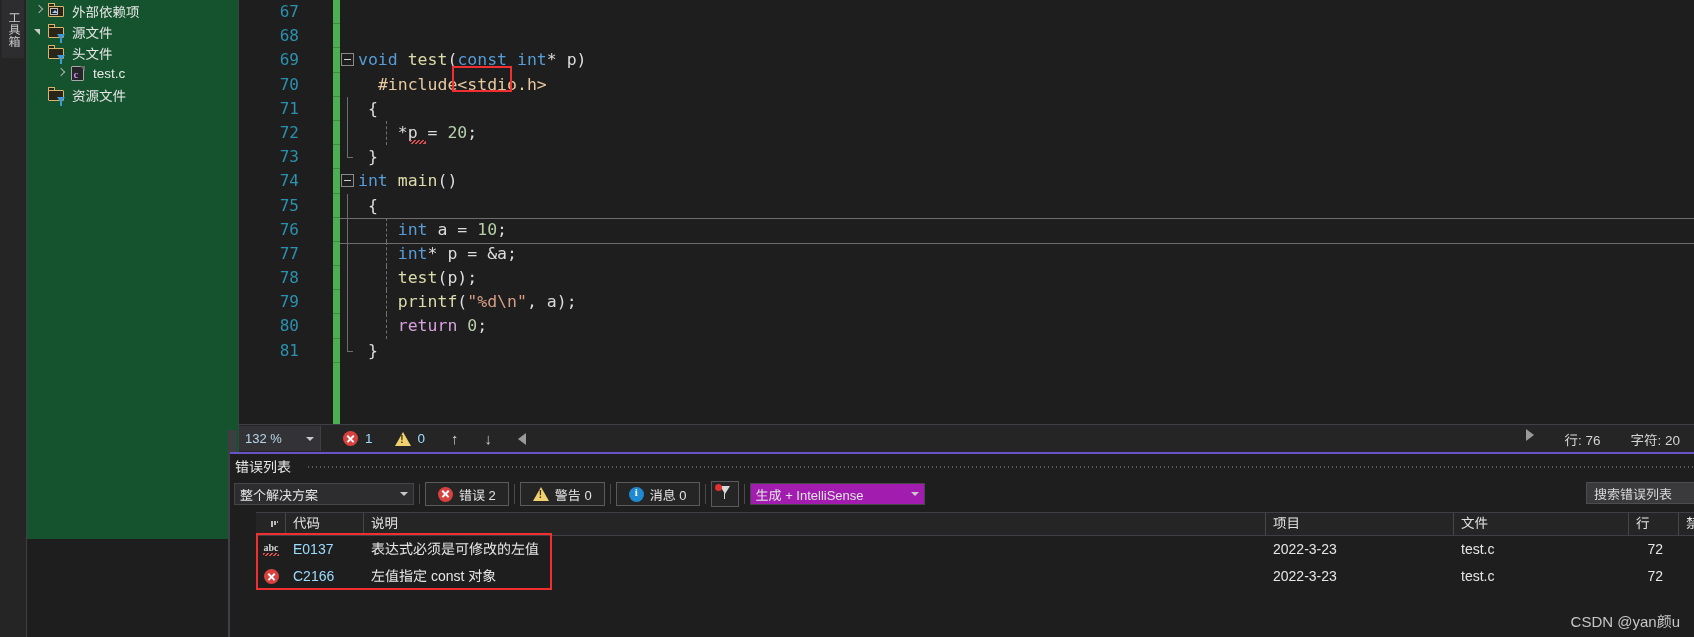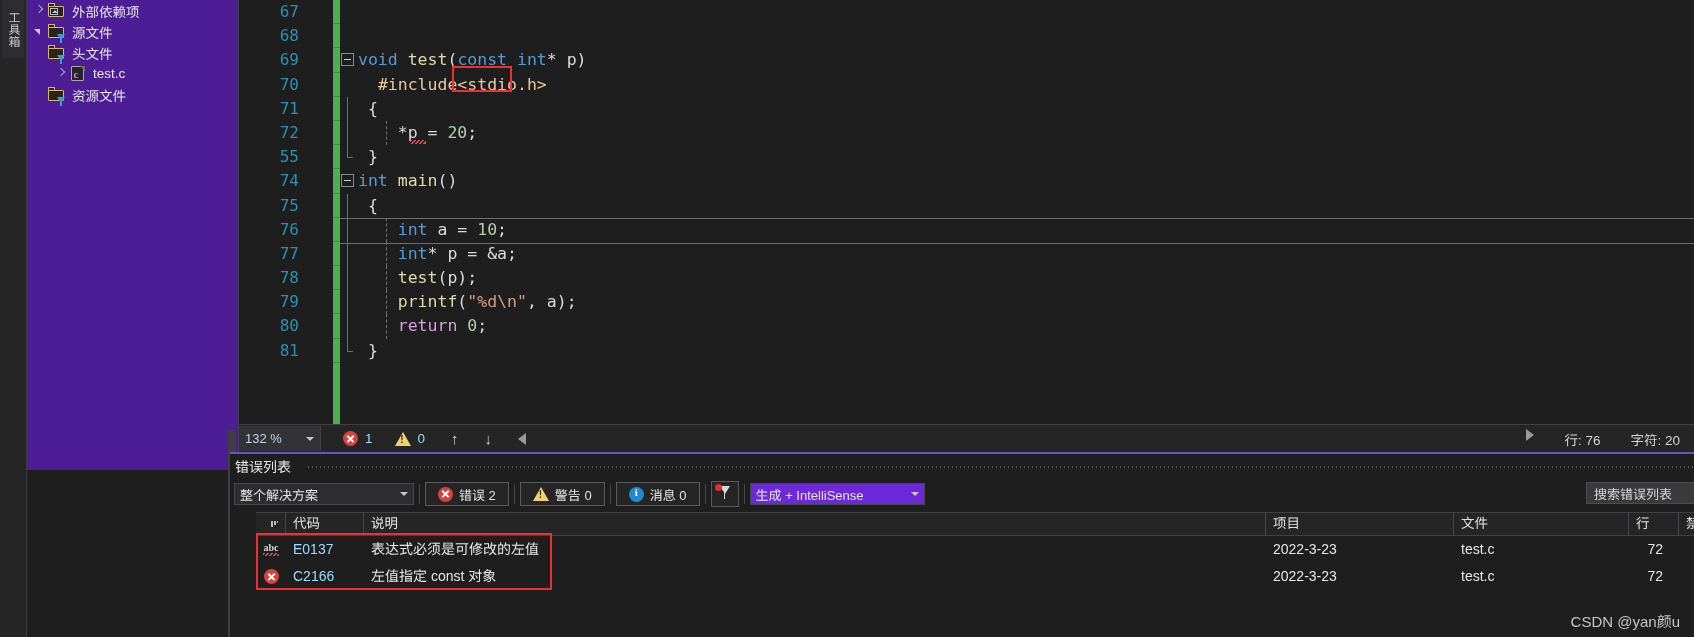--- a/index.html
+++ b/index.html
@@ -38,22 +38,22 @@
     letter-spacing: 0px;
     line-height: 22px;
     overflow: hidden;
     white-space: nowrap;
   }
 
   
   .explorer {
     position: absolute;
     left: 27px; top: 0;
-    width: 211px; height: 470px;
-    background: #4c1d95;
+    width: 211px; height: 539px;
+    background: #14532d;
     border-right: 1px solid #3f3f46;
   }
   .tree {
     position: absolute;
     left: 0; top: 0;
     width: 211px;
   }
   .tree-row {
     display: flex;
     align-items: center;
@@ -508,21 +508,21 @@
   }
   .filter-btn .dot {
     position: absolute;
     left: 3px; top: 2px;
     width: 7px; height: 7px;
     border-radius: 50%;
     background: #e03030;
   }
   .build-select {
     width: 175px; height: 22px;
-    background: #6d28d9;
+    background: #a21caf;
     border: 1px solid #464648;
     display: flex;
     align-items: center;
     justify-content: space-between;
     padding: 0 5px;
     box-sizing: border-box;
     font-size: 13px;
     color: #e4e4e4;
   }
   .search-box {
@@ -701,21 +701,21 @@
   </div>
 
   <div class="editor">
     <div class="gutter" id="gutter">
         <div class="ln">67</div>
         <div class="ln">68</div>
         <div class="ln">69</div>
         <div class="ln">70</div>
         <div class="ln">71</div>
         <div class="ln">72</div>
-        <div class="ln">55</div>
+        <div class="ln">73</div>
         <div class="ln">74</div>
         <div class="ln">75</div>
         <div class="ln">76</div>
         <div class="ln">77</div>
         <div class="ln">78</div>
         <div class="ln">79</div>
         <div class="ln">80</div>
         <div class="ln">81</div>
       </div>
     <div class="changebar" id="changebar">

